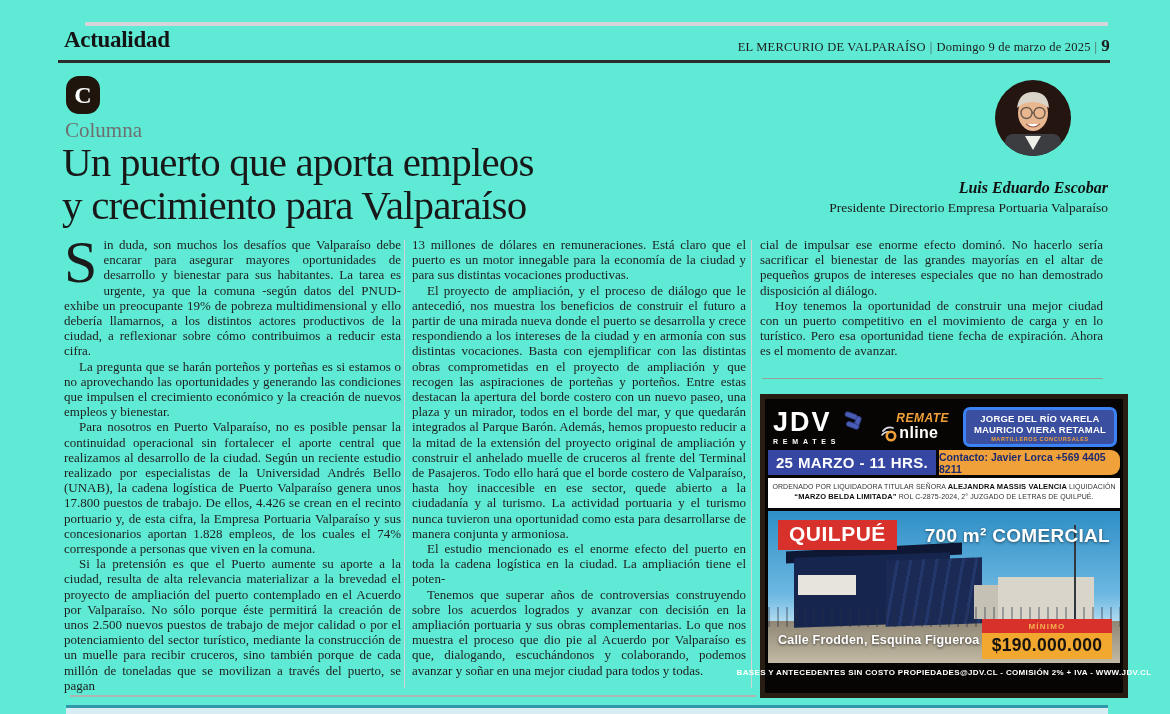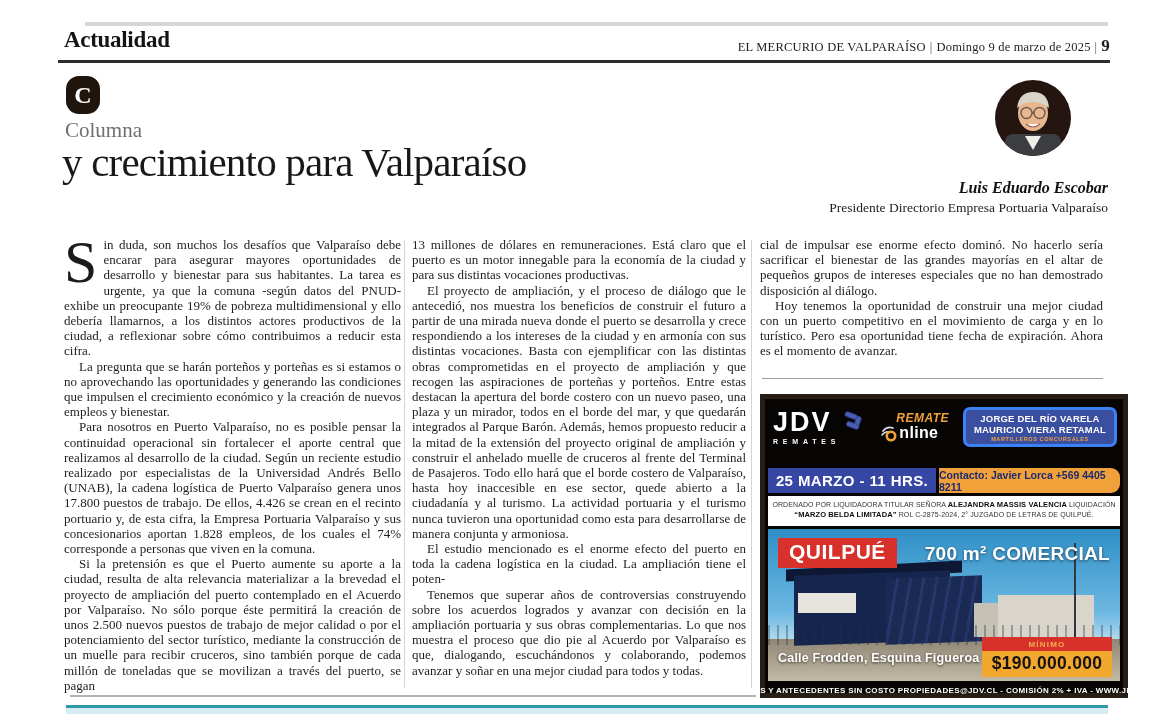--- a/index.html
+++ b/index.html
@@ -1,17 +1,17 @@
 <!DOCTYPE html>
 <html><head>
 <meta charset="utf-8">
 <style>
   * { margin:0; padding:0; box-sizing:border-box; }
   body { background:#e9e9e9; font-family:"Liberation Serif", serif; }
-  .canvas { position:relative; width:1170px; height:714px; background:#ffffff; overflow:hidden; margin:0 auto; }
+  .canvas { position:relative; width:1170px; height:714px; background:#5eead4; overflow:hidden; margin:0 auto; }
 
   
   .top-faint { position:absolute; left:85px; top:22px; width:1023px; height:4px; background:#d5d5db; }
   .section-title { position:absolute; left:64px; top:27px; font-size:23px; font-weight:bold; color:#141414; letter-spacing:-0.3px; }
   .masthead { position:absolute; right:60px; top:36px; font-size:12.5px; color:#1d1d1d; letter-spacing:0.2px; white-space:nowrap; }
   .masthead .sep { color:#555; margin:0 4px; font-weight:normal; }
   .masthead .pageno { font-weight:bold; font-size:17px; }
   .header-rule { position:absolute; left:58px; top:60px; width:1052px; height:3px; background:#2c2c2c; }
 
   
@@ -48,21 +48,21 @@
   .jdv .sub { font-size:7px; font-weight:bold; letter-spacing:4.8px; margin-top:2px; }
   .jdv-icon { margin:-10px 0 0 2px; }
   .online-lockup { margin-left:12px; }
   .remate-txt { display:block; color:#f0a13a; font-style:italic; font-weight:900; font-size:12px; letter-spacing:0.5px; margin-left:16px; }
   .online-row { display:flex; align-items:center; margin-top:-1px; }
   .online-txt { color:#fff; font-weight:900; font-size:16px; letter-spacing:0.3px; margin-left:1px; }
   .names-box { margin-left:auto; background:#3b4fa0; border:3px solid #3b82f6; border-radius:7px; padding:3px 8px 2px; text-align:center; }
   .names-box .name { font-size:9.5px; font-weight:bold; color:#fff; line-height:11px; letter-spacing:0.2px; }
   .names-box .sub { font-size:5.5px; font-weight:bold; color:#f0a13a; letter-spacing:0.6px; margin-top:1px; }
 
-  .ad-bars { height:25px; display:flex; gap:3px; margin-top:19px; }
+  .ad-bars { height:25px; display:flex; gap:3px; margin-top:1px; }
   .date-bar { width:168px; background:#3647a3; color:#fff; font-weight:900; font-size:15px; letter-spacing:0.4px; display:flex; align-items:center; justify-content:center; }
   .contact-bar { flex:1; background:#f0a13a; border-radius:0 9px 9px 0; color:#1d2a6e; font-weight:bold; font-size:10.5px; display:flex; align-items:center; justify-content:center; }
 
   .ad-legal { height:30px; margin-top:3px; background:#fff; text-align:center; font-size:7px; line-height:9.5px; color:#333; padding-top:4px; letter-spacing:0.1px; }
   .ad-legal b { color:#0d0d0d; font-size:7.5px; }
 
   .ad-photo { position:relative; height:152px; margin-top:3px; overflow:hidden; background:linear-gradient(#2f8fc6 0%, #6db8e2 55%, #b9dff0 75%); }
   .ph-ground { position:absolute; left:0; bottom:0; width:100%; height:42px; background:linear-gradient(#8f8674,#c3baa5); }
   .ph-bldg-roof { position:absolute; left:18px; top:36px; width:176px; height:12px; background:#0e1733; transform:skewY(-3deg); }
   .ph-bldg { position:absolute; left:26px; top:44px; width:156px; height:70px; background:#16254d; transform:skewY(-2deg); }
@@ -89,20 +89,21 @@
   <div class="top-faint"></div>
   <div class="section-title">Actualidad</div>
   <div class="masthead">
     <span>EL MERCURIO DE VALPARAÍSO</span><span class="sep">|</span><span>Domingo 9 de marzo de 2025</span><span class="sep">|</span><span class="pageno">9</span>
   </div>
   <div class="header-rule"></div>
 
   <div class="c-badge">C</div>
   <div class="kicker">Columna</div>
   <div class="headline">
+    <div>Un puerto que aporta empleos</div>
     <div>y crecimiento para Valparaíso</div>
   </div>
 
   <div class="author-photo">
     <svg width="76" height="76" viewBox="0 0 76 76">
       <rect width="76" height="76" fill="#241510"></rect>
       <rect x="10" y="54" width="56" height="22" rx="8" fill="#3c3d40"></rect>
       <path d="M30 56 L38 70 L46 56 Z" fill="#efefea"></path>
       <ellipse cx="38" cy="33" rx="15" ry="18" fill="#e9b78f"></ellipse>
       <path d="M22 28 Q24 12 38 12 Q53 12 54 28 Q47 22 38 22 Q28 22 22 28 Z" fill="#d9d3c8"></path>

